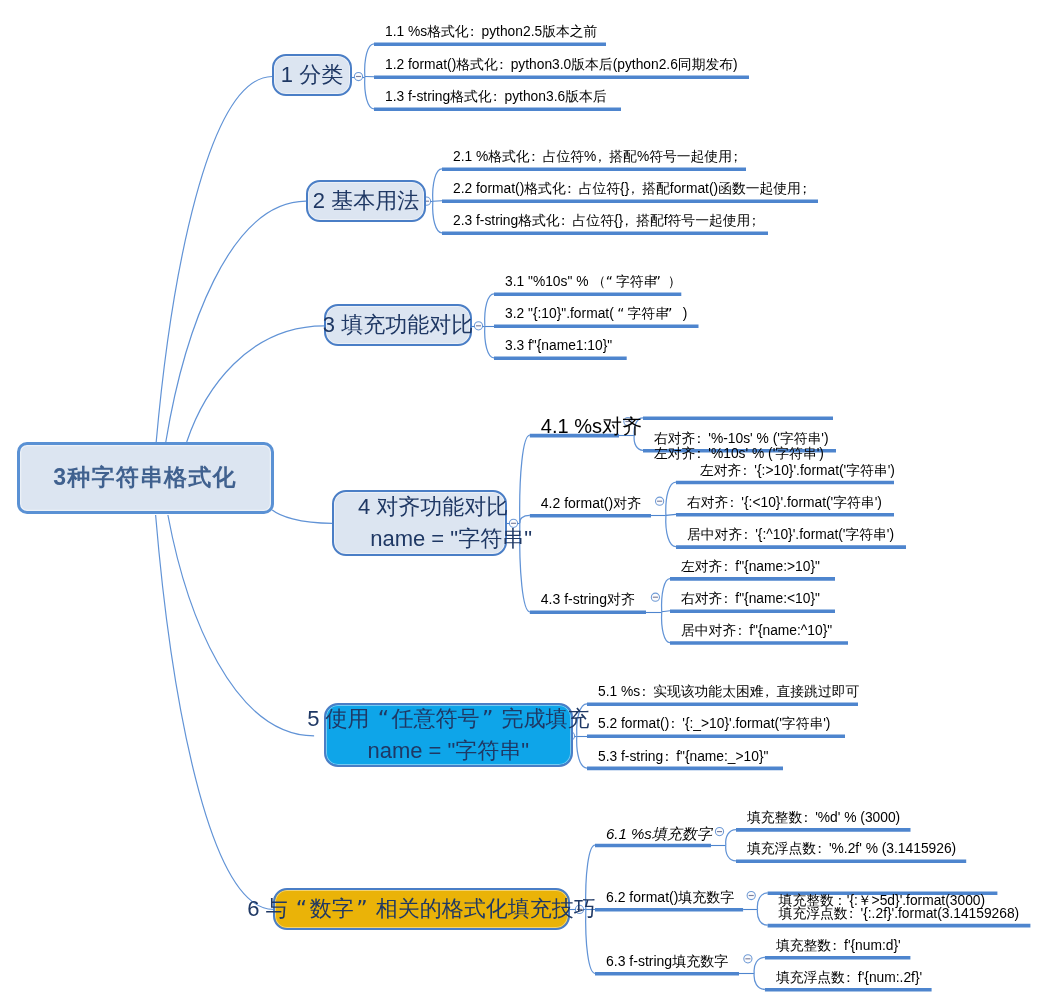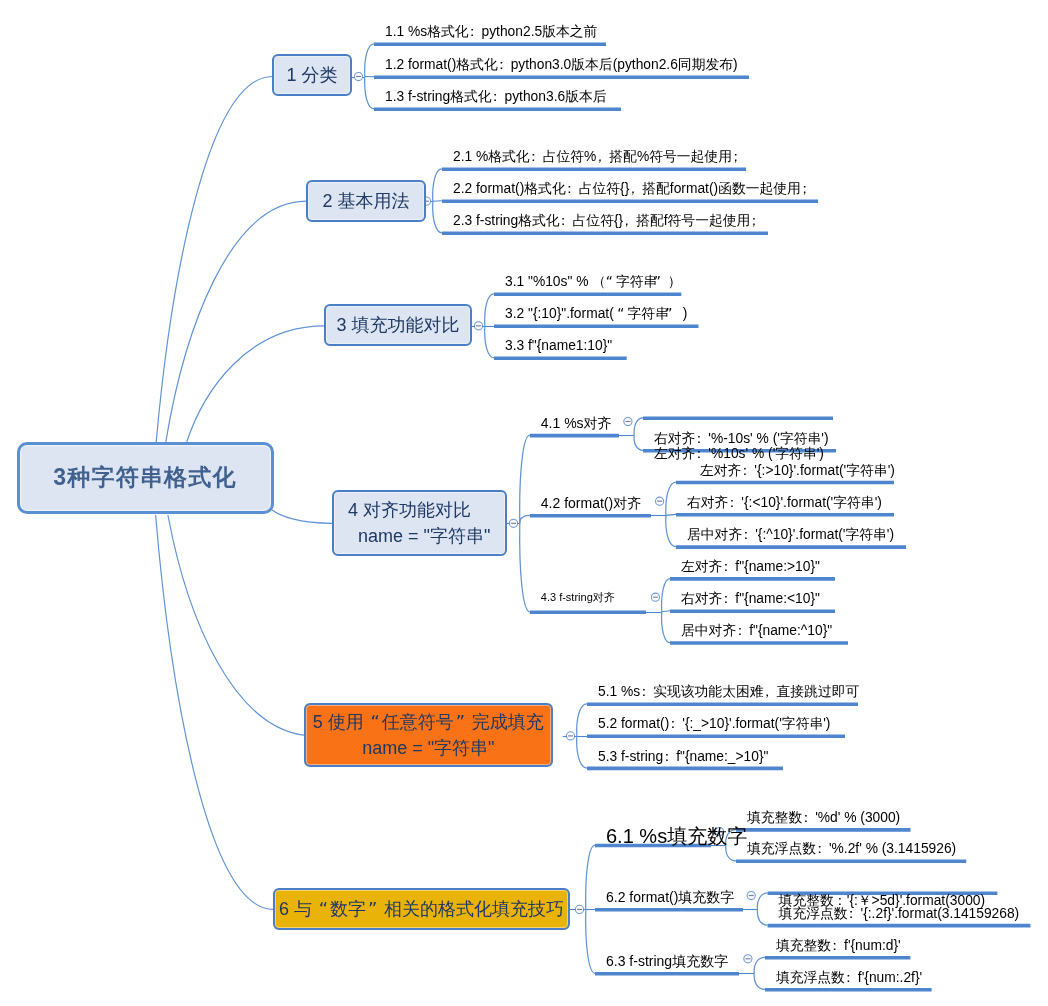--- a/index.html
+++ b/index.html
@@ -1,21 +1,21 @@
 <!DOCTYPE html>
 <html><head>
 <meta charset="utf-8">
 <style>
 html,body{margin:0;padding:0;background:#ffffff;}
 #canvas{position:relative;width:1048px;height:1006px;background:#ffffff;overflow:hidden;
   font-family:"Liberation Sans","DejaVu Sans",sans-serif;-webkit-font-smoothing:antialiased;}
 svg#edges{position:absolute;left:0;top:0;width:1048px;height:1006px;}
 .node{position:absolute;box-sizing:border-box;border:2.2px solid #4a7ec6;background:#dce5f1;
-  border-radius:6px;box-shadow:inset 0 0 0 1px rgba(255,255,255,0.42);color:#1f3864;display:flex;align-items:center;justify-content:center;
-  white-space:pre;line-height:1.45;font-size:18px;text-align:center;}
+  border-radius:14px;box-shadow:inset 0 0 0 1px rgba(255,255,255,0.42);color:#1f3864;display:flex;align-items:center;justify-content:center;
+  white-space:pre;line-height:1.45;font-size:22px;text-align:center;}
 #rootnode{border-width:3.6px;border-color:#5a91d4;border-radius:10px;color:#40618f;box-shadow:inset 0 0 0 1.3px rgba(255,255,255,0.45);font-weight:bold;font-size:23px;letter-spacing:1.2px;}
 i.fwl{font-style:normal;display:inline-block;width:0.94em;text-indent:-0.24em;overflow:visible;}
 i.fwr{font-style:normal;display:inline-block;width:1em;text-indent:0.26em;font-family:"DejaVu Sans",sans-serif;}
 i.fwq{font-style:normal;display:inline-block;width:1em;text-indent:-0.26em;font-family:"DejaVu Sans",sans-serif;}
 .leaf{position:absolute;white-space:pre;color:#000;font-size:13.8px;line-height:1;}
 </style>
 </head>
 <body>
 
 <div id="canvas" style="background: rgb(255, 255, 255);">
@@ -165,38 +165,38 @@
       <div class="leaf" style="left: 385px; top: 58.3px; color: rgb(0, 0, 0);">1.2 format()格式化<i class="fwl">：</i>python3.0版本后(python2.6同期发布)</div>
       <div class="leaf" style="left: 385px; top: 90.3px; color: rgb(0, 0, 0);">1.3 f-string格式化<i class="fwl">：</i>python3.6版本后</div>
       <div class="node" style="left: 306px; top: 180px; width: 120px; height: 42px; background: rgb(220, 229, 241); border-color: rgb(74, 126, 198); color: rgb(31, 56, 100);"><span>2 基本用法</span></div>
       <div class="leaf" style="left: 453px; top: 150.3px; color: rgb(0, 0, 0);">2.1 %格式化<i class="fwl">：</i>占位符%<i class="fwl">，</i>搭配%符号一起使用<i class="fwl">；</i></div>
       <div class="leaf" style="left: 453px; top: 182.3px; color: rgb(0, 0, 0);">2.2 format()格式化<i class="fwl">：</i>占位符{}<i class="fwl">，</i>搭配format()函数一起使用<i class="fwl">；</i></div>
       <div class="leaf" style="left: 453px; top: 214.3px; color: rgb(0, 0, 0);">2.3 f-string格式化<i class="fwl">：</i>占位符{}<i class="fwl">，</i>搭配f符号一起使用<i class="fwl">；</i></div>
       <div class="node" style="left: 324px; top: 304px; width: 148px; height: 42px; background: rgb(220, 229, 241); border-color: rgb(74, 126, 198); color: rgb(31, 56, 100); align-items: center;"><span>3 填充功能对比</span></div>
       <div class="leaf" style="left: 505px; top: 275.3px; color: rgb(0, 0, 0);">3.1 "%10s" %<i class="fwr">（</i><i class="fwr">“</i>字符串<i class="fwq">”</i><i class="fwq">）</i></div>
       <div class="leaf" style="left: 505px; top: 307.3px; color: rgb(0, 0, 0);">3.2 "{:10}".format(<i class="fwr">“</i>字符串<i class="fwq">”</i>)</div>
       <div class="leaf" style="left: 505px; top: 339.3px; color: rgb(0, 0, 0);">3.3 f"{name1:10}"</div>
-      <div class="node" style="left: 332px; top: 490px; width: 175px; height: 66px; justify-content: flex-start; padding-left: 14px; text-align: left; background: rgb(220, 229, 241); border-color: rgb(74, 126, 198); color: rgb(31, 56, 100);"><span>4 对齐功能对比<br>  name = "字符串"</span></div>
-      <div class="leaf" style="left: 540.8px; top: 415.7px; font-size: 14px; color: rgb(0, 0, 0);">4.1 %s对齐</div>
+      <div class="node" style="left: 332px; top: 490px; width: 175px; height: 66px; justify-content: flex-start; padding-left: 24px; text-align: left; background: rgb(220, 229, 241); border-color: rgb(74, 126, 198); color: rgb(31, 56, 100);"><span>4 对齐功能对比<br>  name = "字符串"</span></div>
+      <div class="leaf" style="left: 540.8px; top: 415.7px; font-size: 20px; color: rgb(0, 0, 0);">4.1 %s对齐</div>
       <div class="leaf" style="left: 654px; top: 399.3px; color: rgb(0, 0, 0); margin-top: 48px;">左对齐<i class="fwl">：</i>'%10s' % ('字符串')</div>
       <div class="leaf" style="left: 654px; top: 431.8px; color: rgb(0, 0, 0);">右对齐<i class="fwl">：</i>'%-10s' % ('字符串')</div>
       <div class="leaf" style="left: 540.8px; top: 495.9px; font-size: 14px; color: rgb(0, 0, 0);">4.2 format()对齐</div>
       <div class="leaf" style="left: 687px; top: 463.6px; color: rgb(0, 0, 0); margin-left: 13px;">左对齐<i class="fwl">：</i>'{:&gt;10}'.format('字符串')</div>
       <div class="leaf" style="left: 687px; top: 495.9px; color: rgb(0, 0, 0);">右对齐<i class="fwl">：</i>'{:&lt;10}'.format('字符串')</div>
       <div class="leaf" style="left: 687px; top: 528.2px; color: rgb(0, 0, 0);">居中对齐<i class="fwl">：</i>'{:^10}'.format('字符串')</div>
-      <div class="leaf" style="left: 540.8px; top: 592.3px; font-size: 11px; color: rgb(0, 0, 0); text-align: center;">4.3 f-string对齐</div>
+      <div class="leaf" style="left: 540.8px; top: 592.3px; font-size: 14px; color: rgb(0, 0, 0); text-align: center;">4.3 f-string对齐</div>
       <div class="leaf" style="left: 681px; top: 560px; color: rgb(0, 0, 0);">左对齐<i class="fwl">：</i>f"{name:&gt;10}"</div>
       <div class="leaf" style="left: 681px; top: 592.3px; color: rgb(0, 0, 0);">右对齐<i class="fwl">：</i>f"{name:&lt;10}"</div>
       <div class="leaf" style="left: 681px; top: 624.1px; color: rgb(0, 0, 0);">居中对齐<i class="fwl">：</i>f"{name:^10}"</div>
-      <div class="node" style="left: 304px; top: 703.4px; width: 248.6px; height: 63.4px; background: #f97316; border-color: rgb(74, 126, 198); color: rgb(31, 56, 100);"><span>5 使用<i class="fwr">“</i>任意符号<i class="fwq">”</i>完成填充<br>name = "字符串"</span></div>
+      <div class="node" style="left: 324px; top: 703.4px; width: 248.6px; height: 63.4px; background: #0ea5e9; border-color: rgb(74, 126, 198); color: rgb(31, 56, 100);"><span>5 使用<i class="fwr">“</i>任意符号<i class="fwq">”</i>完成填充<br>name = "字符串"</span></div>
       <div class="leaf" style="left: 598px; top: 685.4px; color: rgb(0, 0, 0);">5.1 %s<i class="fwl">：</i>实现该功能太困难<i class="fwl">，</i>直接跳过即可</div>
       <div class="leaf" style="left: 598px; top: 717.4px; color: rgb(0, 0, 0);">5.2 format()<i class="fwl">：</i>'{:_&gt;10}'.format('字符串')</div>
       <div class="leaf" style="left: 598px; top: 749.5px; color: rgb(0, 0, 0);">5.3 f-string<i class="fwl">：</i>f"{name:_&gt;10}"</div>
       <div class="node" style="left: 273px; top: 888px; width: 297px; height: 42px; background: #eab308; border-color: rgb(74, 126, 198); color: rgb(31, 56, 100);"><span>6 与<i class="fwr">“</i>数字<i class="fwq">”</i>相关的格式化填充技巧</span></div>
-      <div class="leaf" style="left: 606px; top: 825.6px; font-size: 20px; color: rgb(0, 0, 0);">6.1 %s填充数字</div>
+      <div class="leaf" style="left: 606px; top: 825.6px; font-size: 15px; color: rgb(0, 0, 0); font-style: italic;">6.1 %s填充数字</div>
       <div class="leaf" style="left: 747px; top: 811px; color: rgb(0, 0, 0);">填充整数<i class="fwl">：</i>'%d' % (3000)</div>
       <div class="leaf" style="left: 747px; top: 842.4px; color: rgb(0, 0, 0);">填充浮点数<i class="fwl">：</i>'%.2f' % (3.1415926)</div>
       <div class="leaf" style="left: 606px; top: 889.9px; font-size: 14px; color: rgb(0, 0, 0);">6.2 format()填充数字</div>
       <div class="leaf" style="left: 778.6px; top: 894px; color: rgb(0, 0, 0); text-align: right;">填充整数<i class="fwl">：</i>'{:￥&gt;5d}'.format(3000)</div>
       <div class="leaf" style="left: 778.6px; top: 906.7px; color: rgb(0, 0, 0);">填充浮点数<i class="fwl">：</i>'{:.2f}'.format(3.14159268)</div>
       <div class="leaf" style="left: 606px; top: 953.8px; font-size: 14px; color: rgb(0, 0, 0);">6.3 f-string填充数字</div>
       <div class="leaf" style="left: 775.9px; top: 938.8px; color: rgb(0, 0, 0);">填充整数<i class="fwl">：</i>f'{num:d}'</div>
       <div class="leaf" style="left: 775.9px; top: 970.9px; color: rgb(0, 0, 0);">填充浮点数<i class="fwl">：</i>f'{num:.2f}'</div>
     </div>
 

